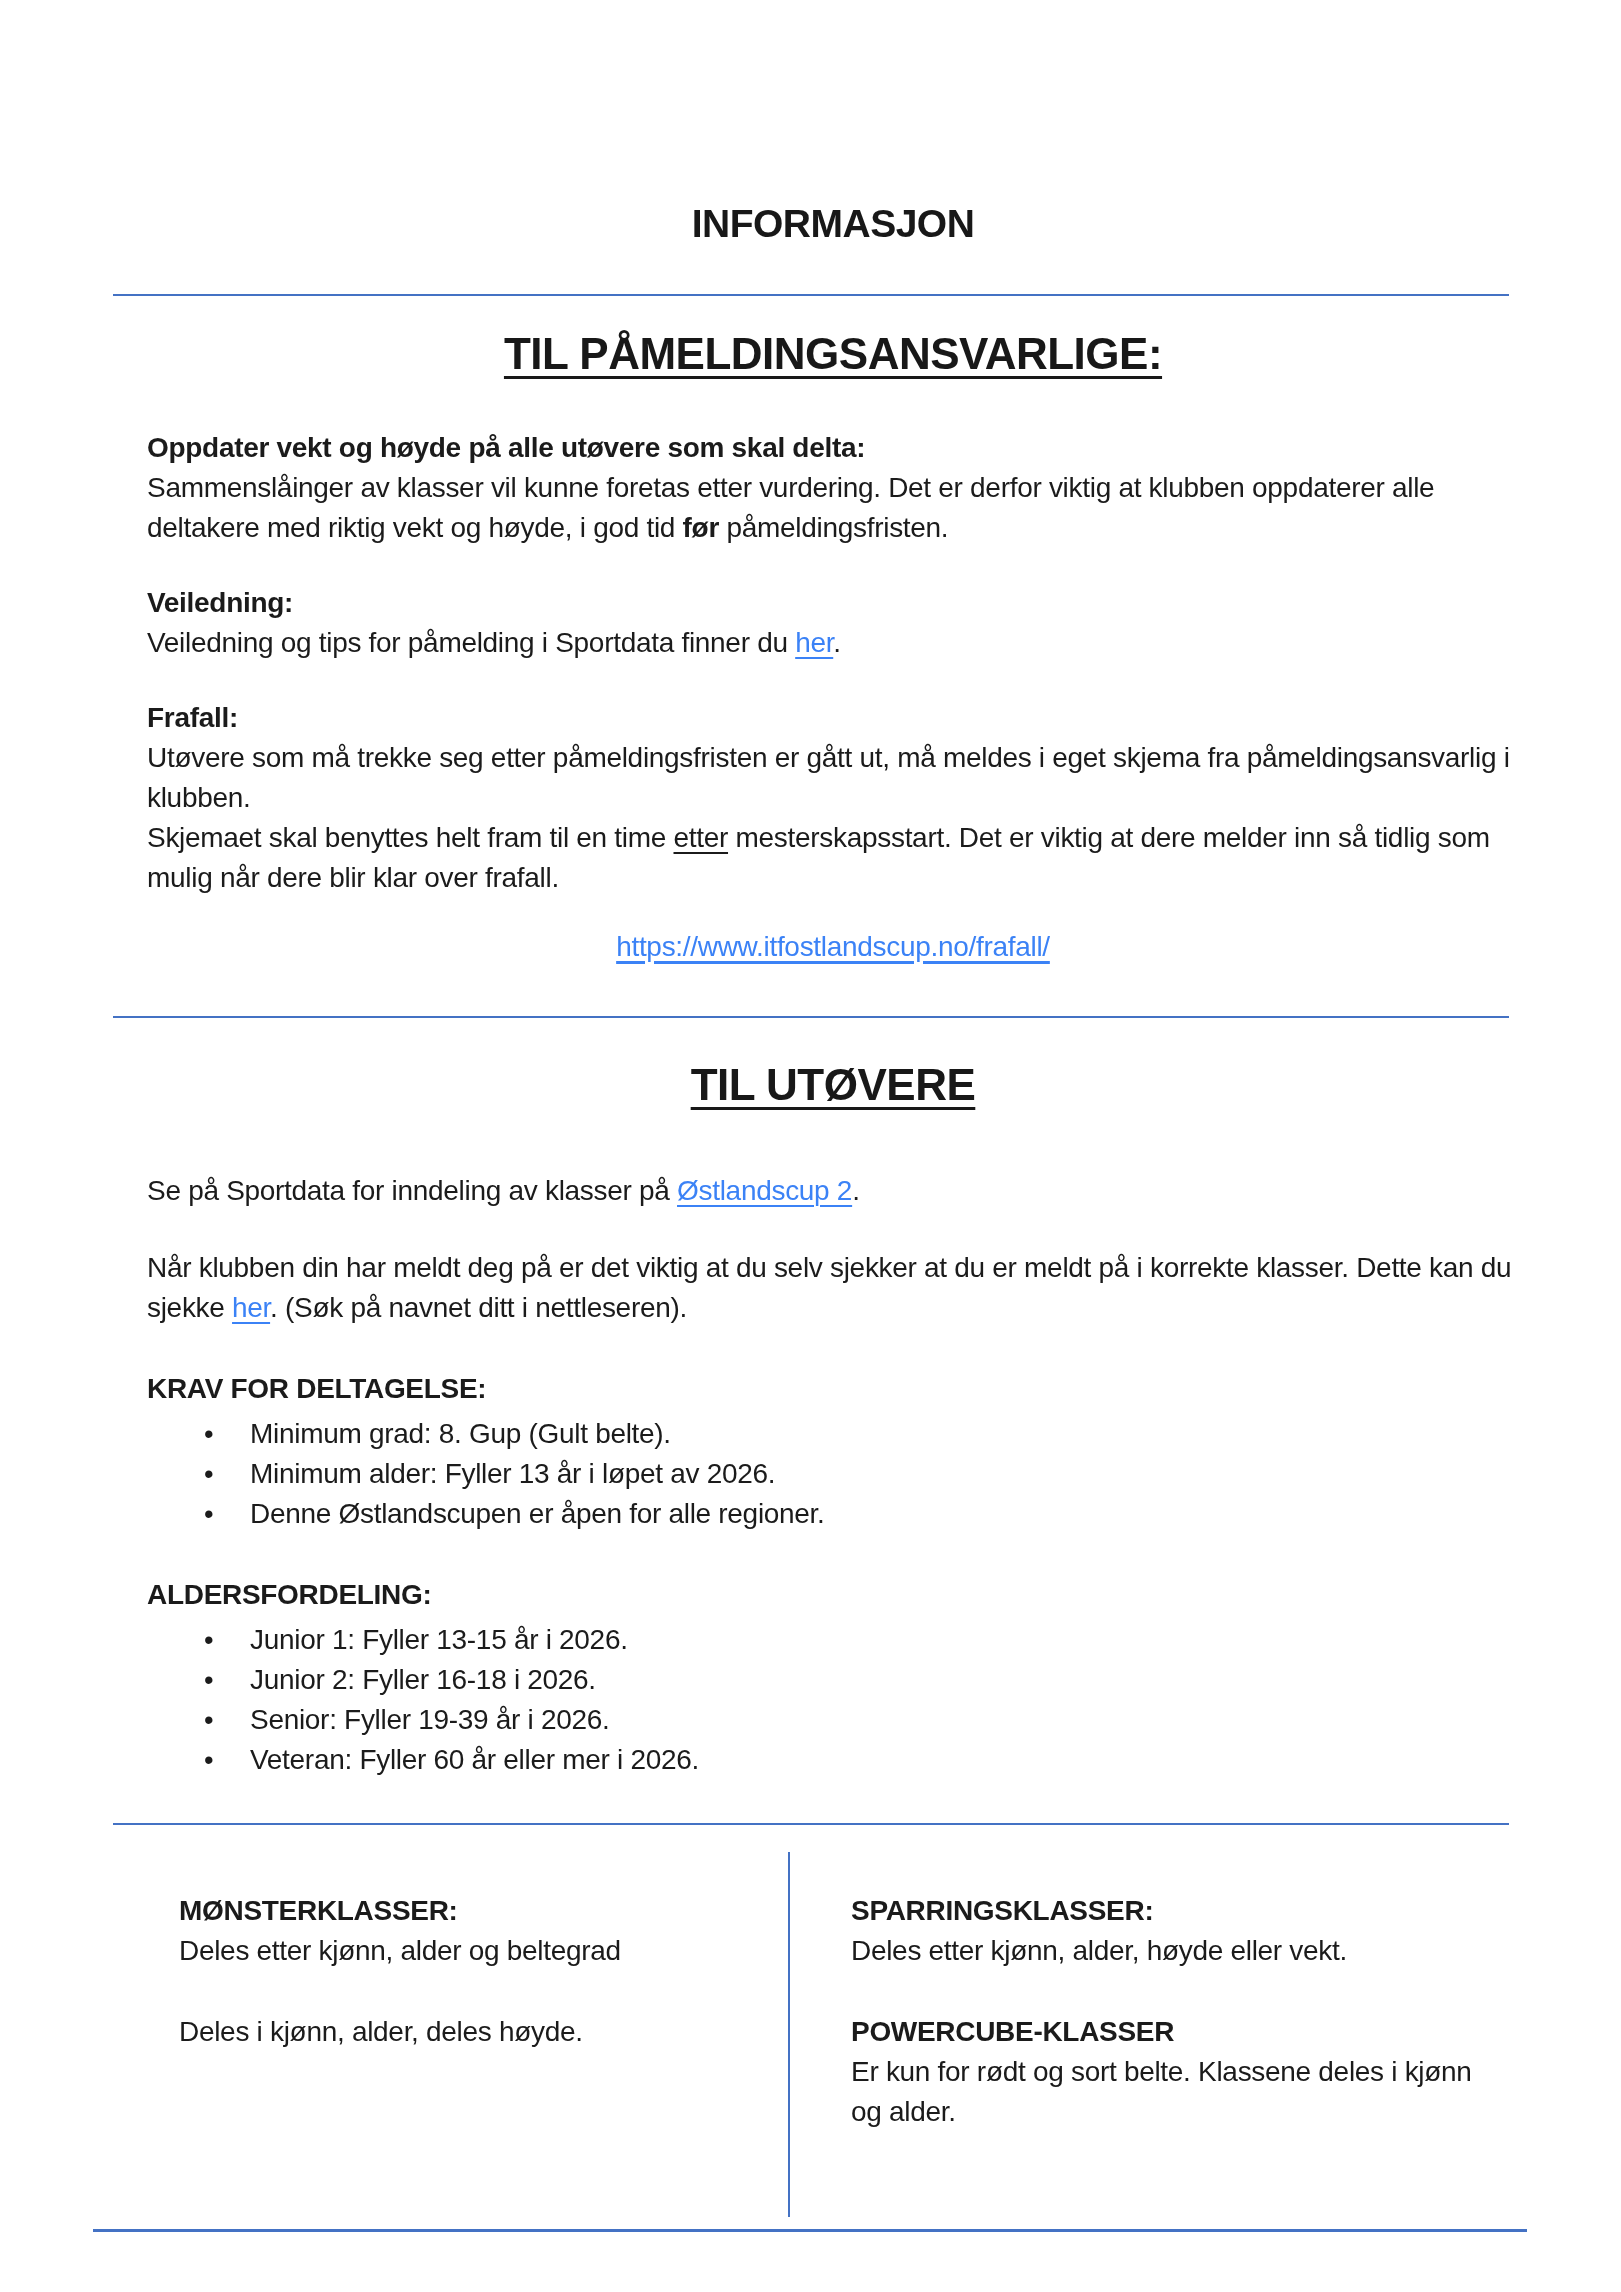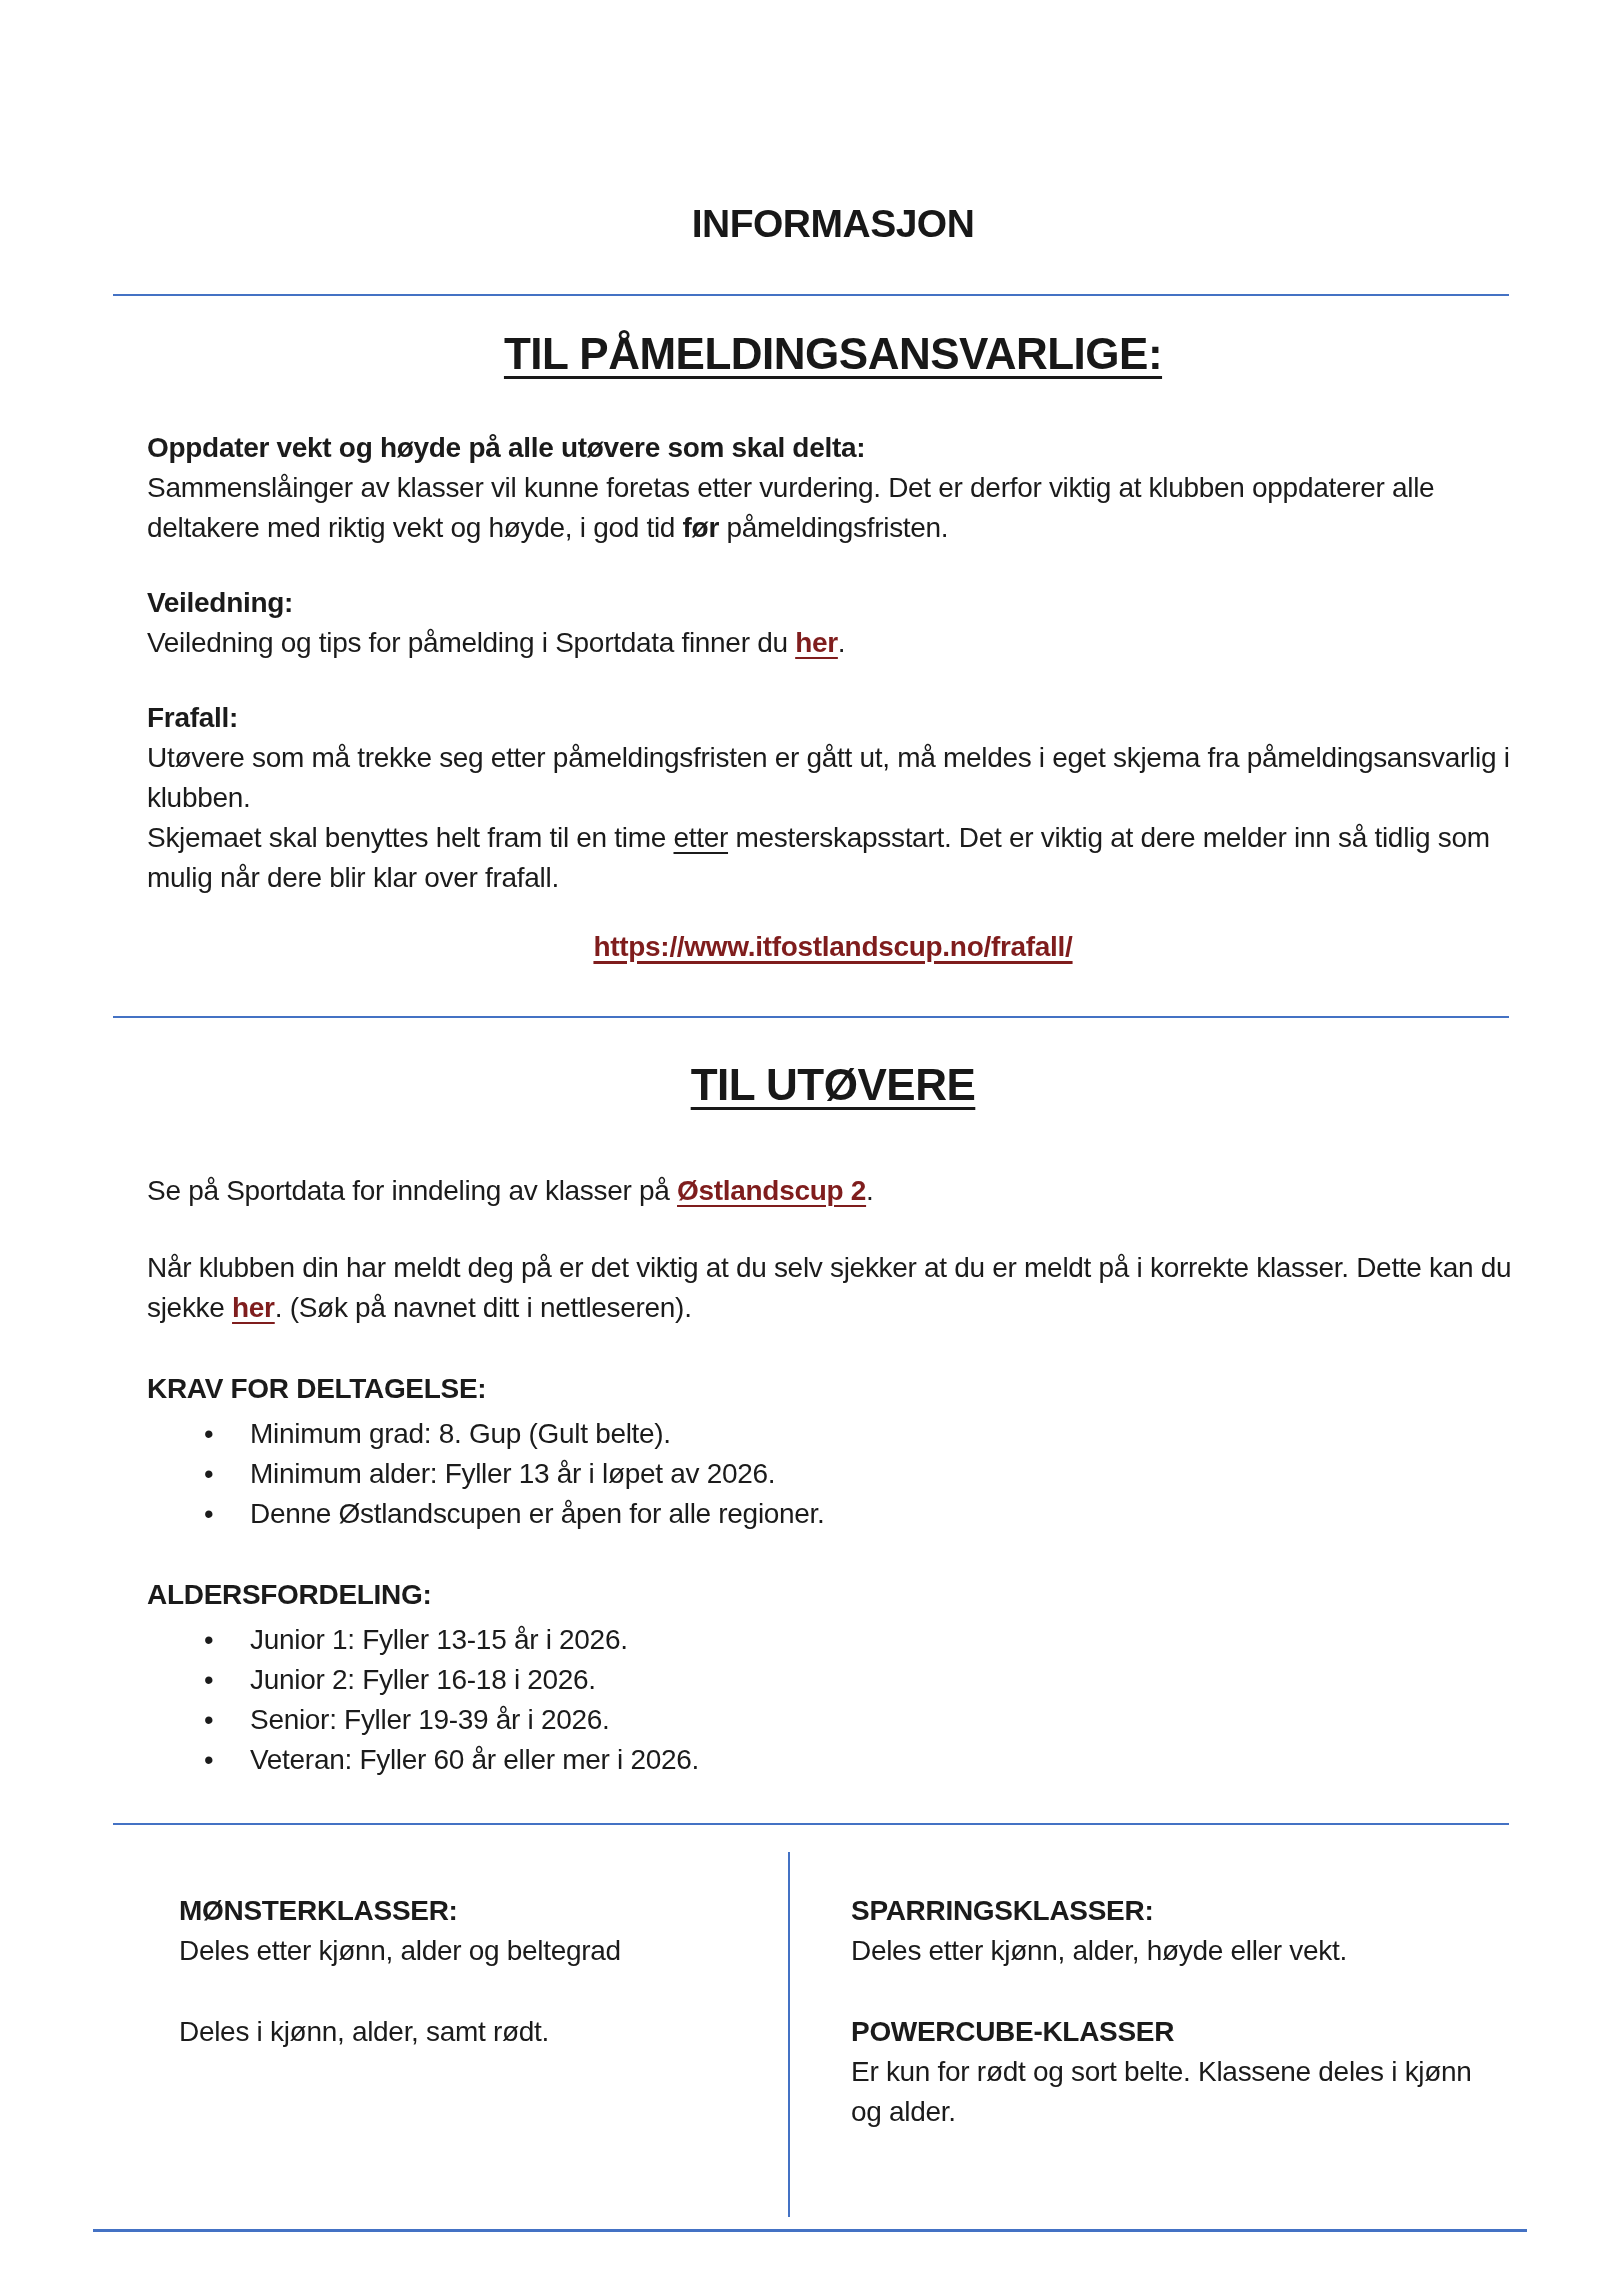--- a/index.html
+++ b/index.html
@@ -34,21 +34,21 @@
   .para-heading{font-weight:700;}
   .mt-block{margin-top:35px;}
   .mt-first{margin-top:49px;}
   .mt-link{margin-top:29px;}
   .mt-classes{margin-top:61px;}
   .mt-check{margin-top:37px;}
   .mt-list-head{margin-top:41px;}
   b.inline-bold{font-weight:700;}
   u.inline-underline{text-decoration:underline;text-decoration-thickness:2px;text-underline-offset:4.9px;}
   a.link{
-    color:#7f1d1d;font-weight:700;cursor:pointer;
+    color:#3b82f6;font-weight:400;cursor:pointer;
     text-decoration:underline;text-decoration-thickness:2px;text-underline-offset:4.9px;
   }
   .center-link{text-align:center;font-weight:700;}
   .center-link a.link{text-decoration-thickness:2.9px;}
   ul.bullets{
     list-style:none;margin:4.9px 0 0 0;padding:0;
   }
   ul.bullets li{
     position:relative;padding-left:103px;
     font-size:28px;line-height:40px;letter-spacing:-0.3px;
@@ -116,21 +116,21 @@
 
     <hr class="rule" style="margin-top:43px;">
 
     <div class="twocol">
       <div class="col col-left">
         <div class="col-block">
           <p class="col-head">MØNSTERKLASSER:</p>
           <p>Deles etter kjønn, alder og beltegrad</p>
         </div>
         <div class="col-block">
-          <p>Deles i kjønn, alder, samt rødt.</p>
+          <p>Deles i kjønn, alder, deles høyde.</p>
         </div>
       </div>
       <div class="col-divider"></div>
       <div class="col col-right">
         <div class="col-block">
           <p class="col-head">SPARRINGSKLASSER:</p>
           <p>Deles etter kjønn, alder, høyde eller vekt.</p>
         </div>
         <div class="col-block">
           <p class="col-head">POWERCUBE-KLASSER</p>

